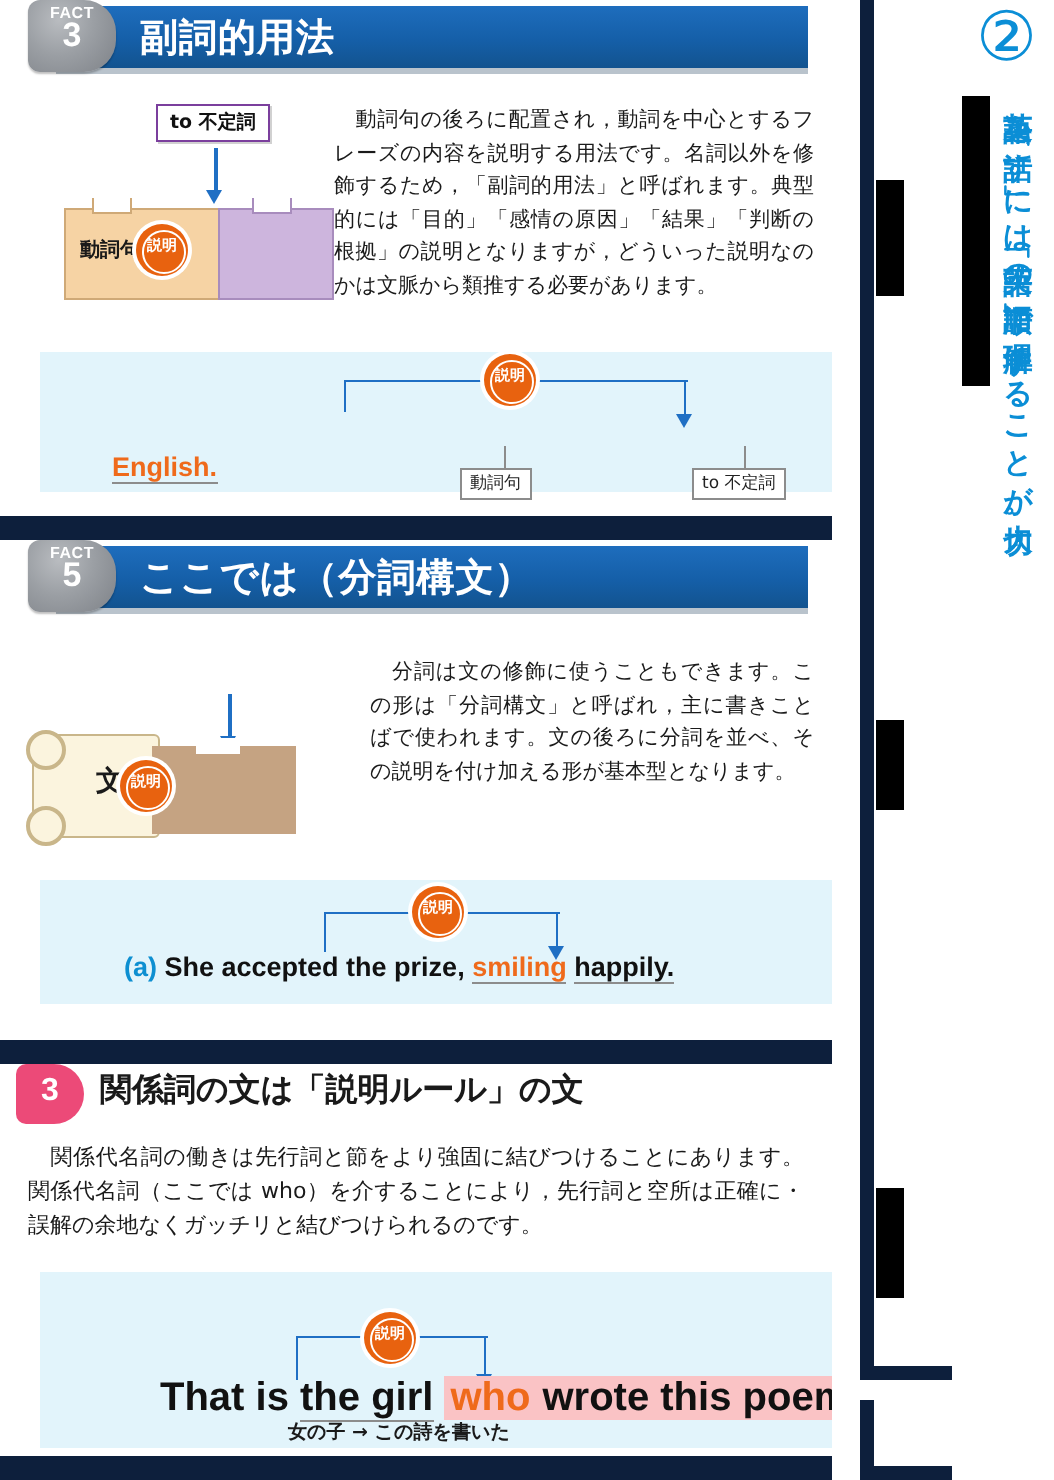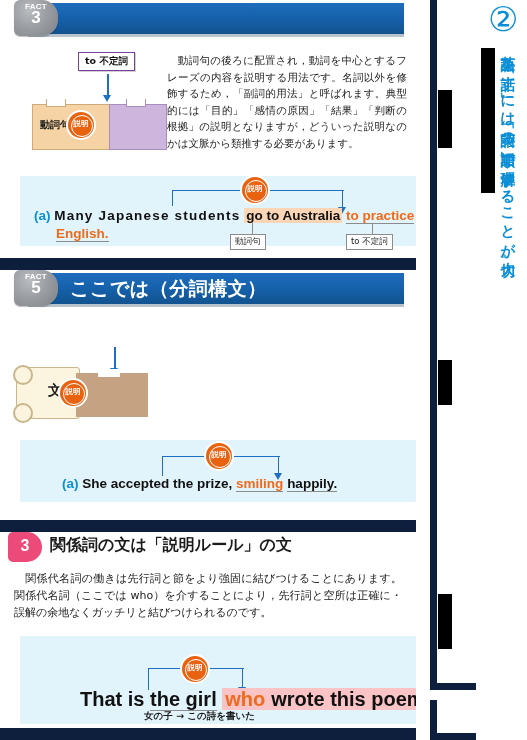--- a/index.html
+++ b/index.html
@@ -109,20 +109,21 @@
 
     <div class="panel" style="top:0;height:258px;">
 
       <div class="fact-head">
         <div class="fact-bar-shadow"></div>
         <div class="fact-bar"></div>
         <div class="fact-badge">
           <div class="f-word">FACT</div>
           <div class="f-num">3</div>
         </div>
+        <div class="fact-title">副詞的用法</div>
       </div>
 
       <div class="jp-text" style="position:absolute;left:167px;top:52px;width:240px;">　動詞句の後ろに配置され，動詞を中心とするフレーズの内容を説明する用法です。名詞以外を修飾するため，「副詞的用法」と呼ばれます。典型的には「目的」「感情の原因」「結果」「判断の根拠」の説明となりますが，どういった説明なのかは文脈から類推する必要があります。</div>
 
       <div class="diagram" style="position:absolute;left:14px;top:52px;width:150px;height:100px;">
 
         <div style="position:absolute;left:18px;top:52px;width:78px;height:44px;background:#f6d3a4;border:1px solid #cfa977;"></div>
         <div style="position:absolute;left:32px;top:47px;width:18px;height:8px;background:#ffffff;"></div>
         <div style="position:absolute;left:32px;top:47px;width:18px;height:7px;border:1px solid #cfa977;border-top:none;background:#ffffff;"></div>
 
@@ -149,26 +150,20 @@
         <div class="brk-r" style="left:322px;top:14px;height:18px;"></div>
         <div class="arrow-head" style="left:318px;top:31px;"></div>
 
         <div class="exp-badge" style="left:222px;top:1px;">
           <div class="tri"></div>
           <div class="circ"></div>
           <div class="inner"></div>
           <div class="lbl">説明</div>
         </div>
 
-        <div class="ex-line" style="left:14px;top:32px;">
-          <span class="ex-a">(a)</span>
-          <span style="letter-spacing:1.2px;">Many Japanese students</span>
-          <span class="hl-orange">go to Australia</span>
-          <span class="t-orange ul-grey">to practice</span>
-        </div>
         <div class="ex-line" style="left:36px;top:50px;">
           <span class="t-orange ul-grey">English.</span>
         </div>
 
         <div class="lead" style="left:232px;top:47px;height:12px;"></div>
         <div class="mini-tag" style="left:210px;top:58px;">動詞句</div>
         <div class="lead" style="left:352px;top:47px;height:12px;"></div>
         <div class="mini-tag" style="left:326px;top:58px;">to 不定詞</div>
       </div>
     </div>
@@ -180,20 +175,21 @@
       <div class="fact-head">
         <div class="fact-bar-shadow"></div>
         <div class="fact-bar"></div>
         <div class="fact-badge">
           <div class="f-word">FACT</div>
           <div class="f-num">5</div>
         </div>
         <div class="fact-title">ここでは（分詞構文）</div>
       </div>
 
+      <div class="jp-text" style="position:absolute;left:185px;top:58px;width:222px;">　分詞は文の修飾に使うこともできます。この形は「分詞構文」と呼ばれ，主に書きことばで使われます。文の後ろに分詞を並べ、その説明を付け加える形が基本型となります。</div>
 
       <div class="diagram" style="position:absolute;left:14px;top:55px;width:170px;height:100px;">
         <div class="arrow-down" style="left:100px;top:22px;height:22px;"></div>
         <div class="arrow-head" style="left:96px;top:43px;"></div>
 
         <div style="position:absolute;left:2px;top:42px;width:62px;height:50px;background:#fbf4de;border:1.4px solid #c9b68a;border-radius:3px;"></div>
         <div style="position:absolute;left:-1px;top:40px;width:16px;height:16px;border:2px solid #c9b68a;border-radius:50%;background:#fbf4de;"></div>
         <div style="position:absolute;left:-1px;top:78px;width:16px;height:16px;border:2px solid #c9b68a;border-radius:50%;background:#fbf4de;"></div>
         <div style="position:absolute;left:34px;top:57px;font-family:'DejaVu Sans',sans-serif;font-size:14px;font-weight:bold;color:#1a1a1a;">文</div>
 

